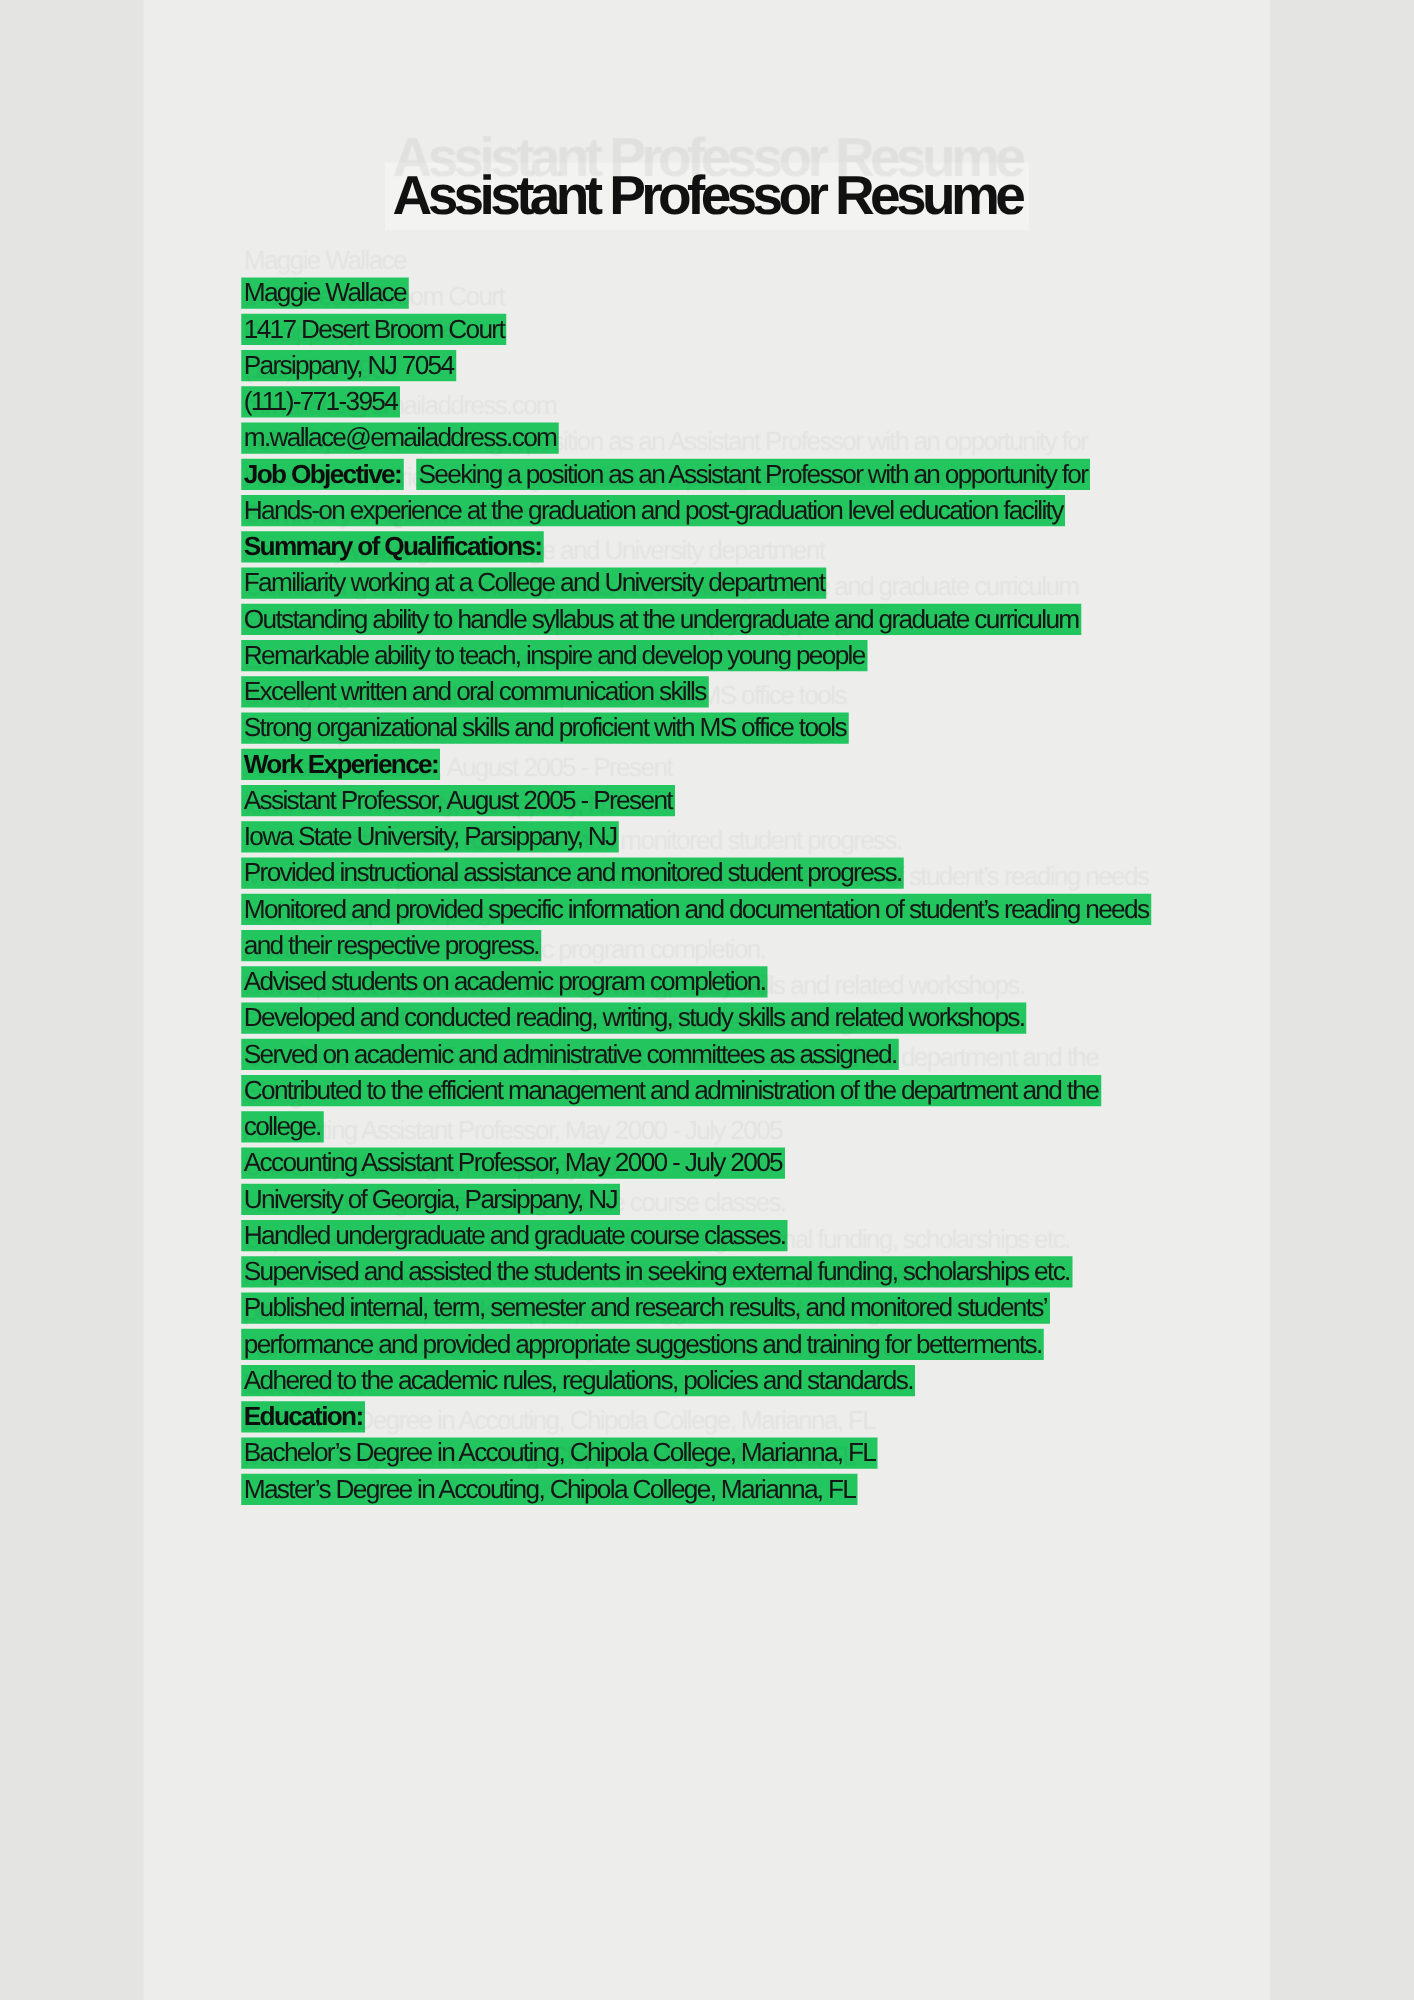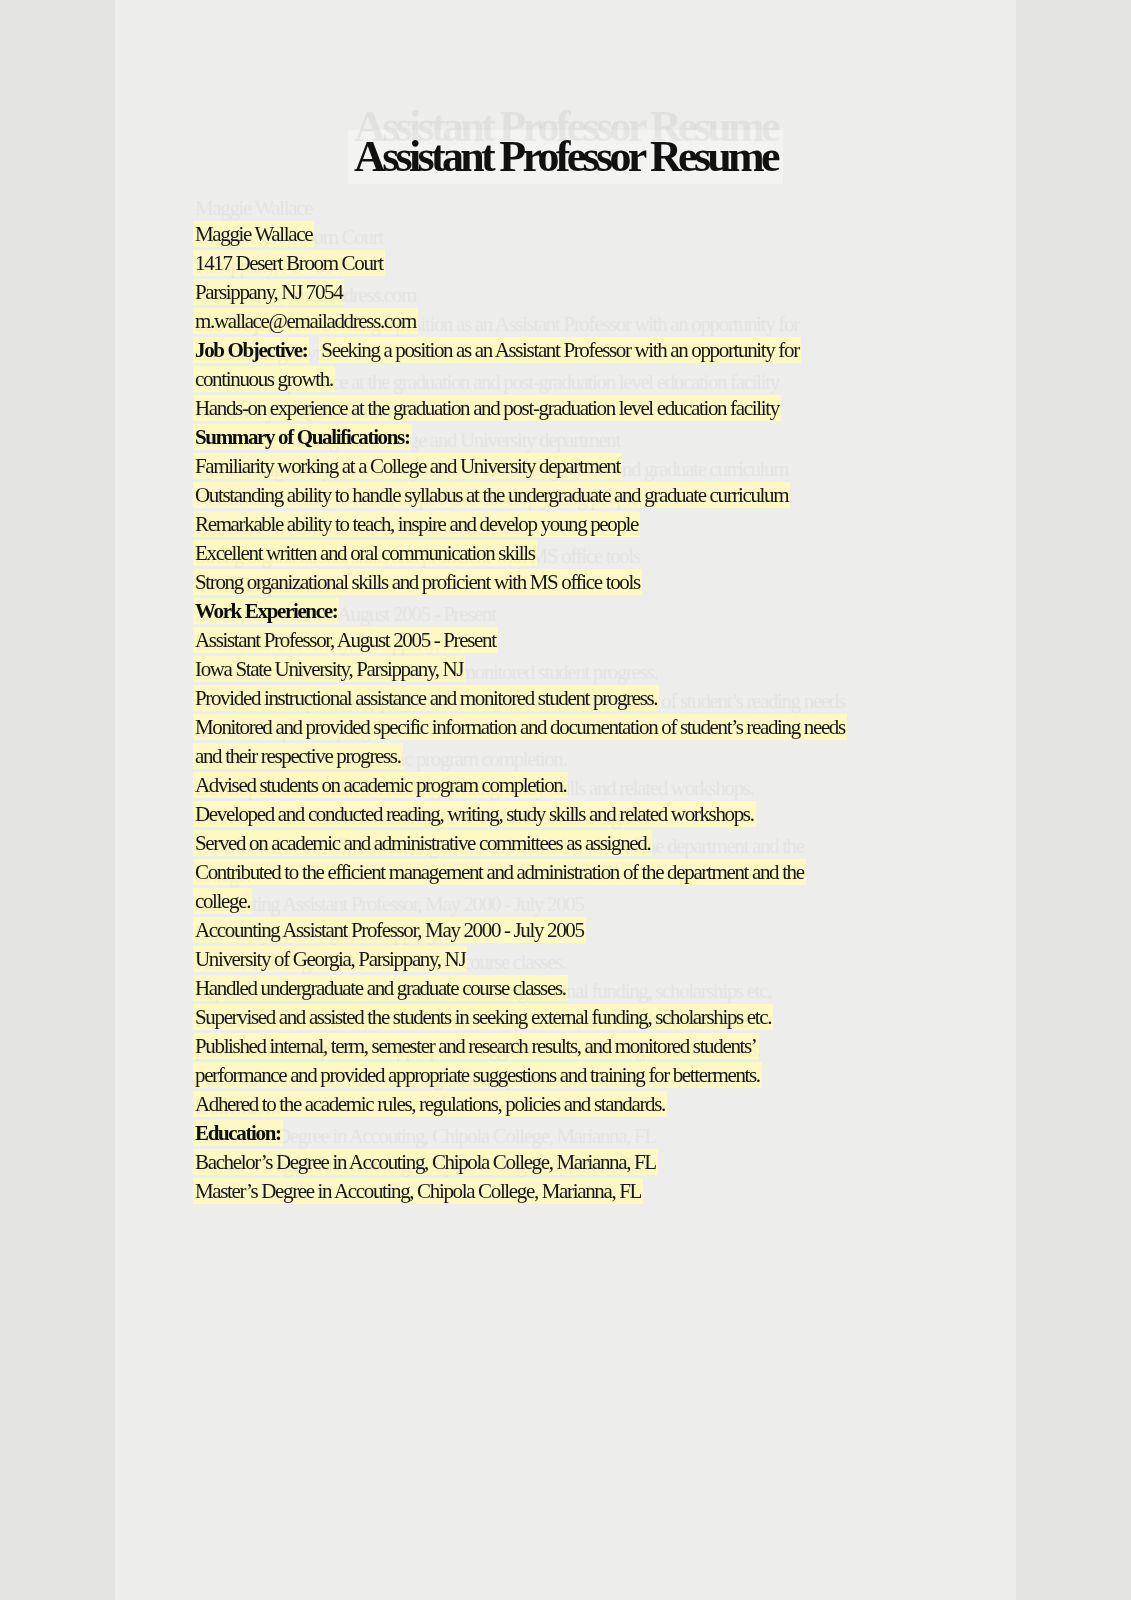--- a/index.html
+++ b/index.html
@@ -7,21 +7,21 @@
     padding: 0;
     background: #e4e4e2;
   }
   .page {
     position: relative;
     width: 901px;
     height: 1600px;
     margin: 0 auto;
     background: #edeeec;
     overflow: hidden;
-    font-family: Liberation Serif, serif;
+    font-family: Liberation Sans, sans-serif;
     color: #161616;
   }
   .title-wrap {
     padding-top: 130px;
     text-align: center;
   }
   .doc-title {
     display: inline-block;
     margin: 0;
     font-size: 44px;
@@ -40,21 +40,21 @@
     padding-right: 40px;
   }
   .line {
     height: 29px;
     line-height: 29px;
     white-space: nowrap;
     font-size: 21px;
     letter-spacing: -1.35px;
   }
   .line > span {
-    background: #fef9c3;
+    background: #22c55e;
     padding: 1px 2px;
     text-shadow: 0 -26px 1px rgba(60,60,60,0.06);
   }
   .bold {
     font-weight: bold;
     color: #0d0d0d;
     text-align: right;
   }
   .inline-gap {
     margin-left: 10px;
@@ -69,26 +69,26 @@
   <div class="title-wrap">
     <h1 class="doc-title">Assistant Professor Resume</h1>
   </div>
 
   <div class="content">
 
     <div>
       <div class="line"><span>Maggie Wallace</span></div>
       <div class="line"><span>1417 Desert Broom Court</span></div>
       <div class="line"><span>Parsippany, NJ 7054</span></div>
+      <div class="line"><span>(111)-771-3954</span></div>
       <div class="line"><span>m.wallace@emailaddress.com</span></div>
     </div>
 
     <div>
       <div class="line"><span class="bold">Job Objective:</span><span class="inline-gap">Seeking a position as an Assistant Professor with an opportunity for</span></div>
-      <div class="line"><span>continuous growth.</span></div>
     </div>
 
     <div>
       <div class="line"><span>Hands-on experience at the graduation and post-graduation level education facility</span></div>
       <div class="line"><span class="bold">Summary of Qualifications:</span></div>
       <div class="line"><span>Familiarity working at a College and University department</span></div>
       <div class="line"><span>Outstanding ability to handle syllabus at the undergraduate and graduate curriculum</span></div>
       <div class="line"><span>Remarkable ability to teach, inspire and develop young people</span></div>
       <div class="line"><span>Excellent written and oral communication skills</span></div>
       <div class="line"><span>Strong organizational skills and proficient with MS office tools</span></div>

